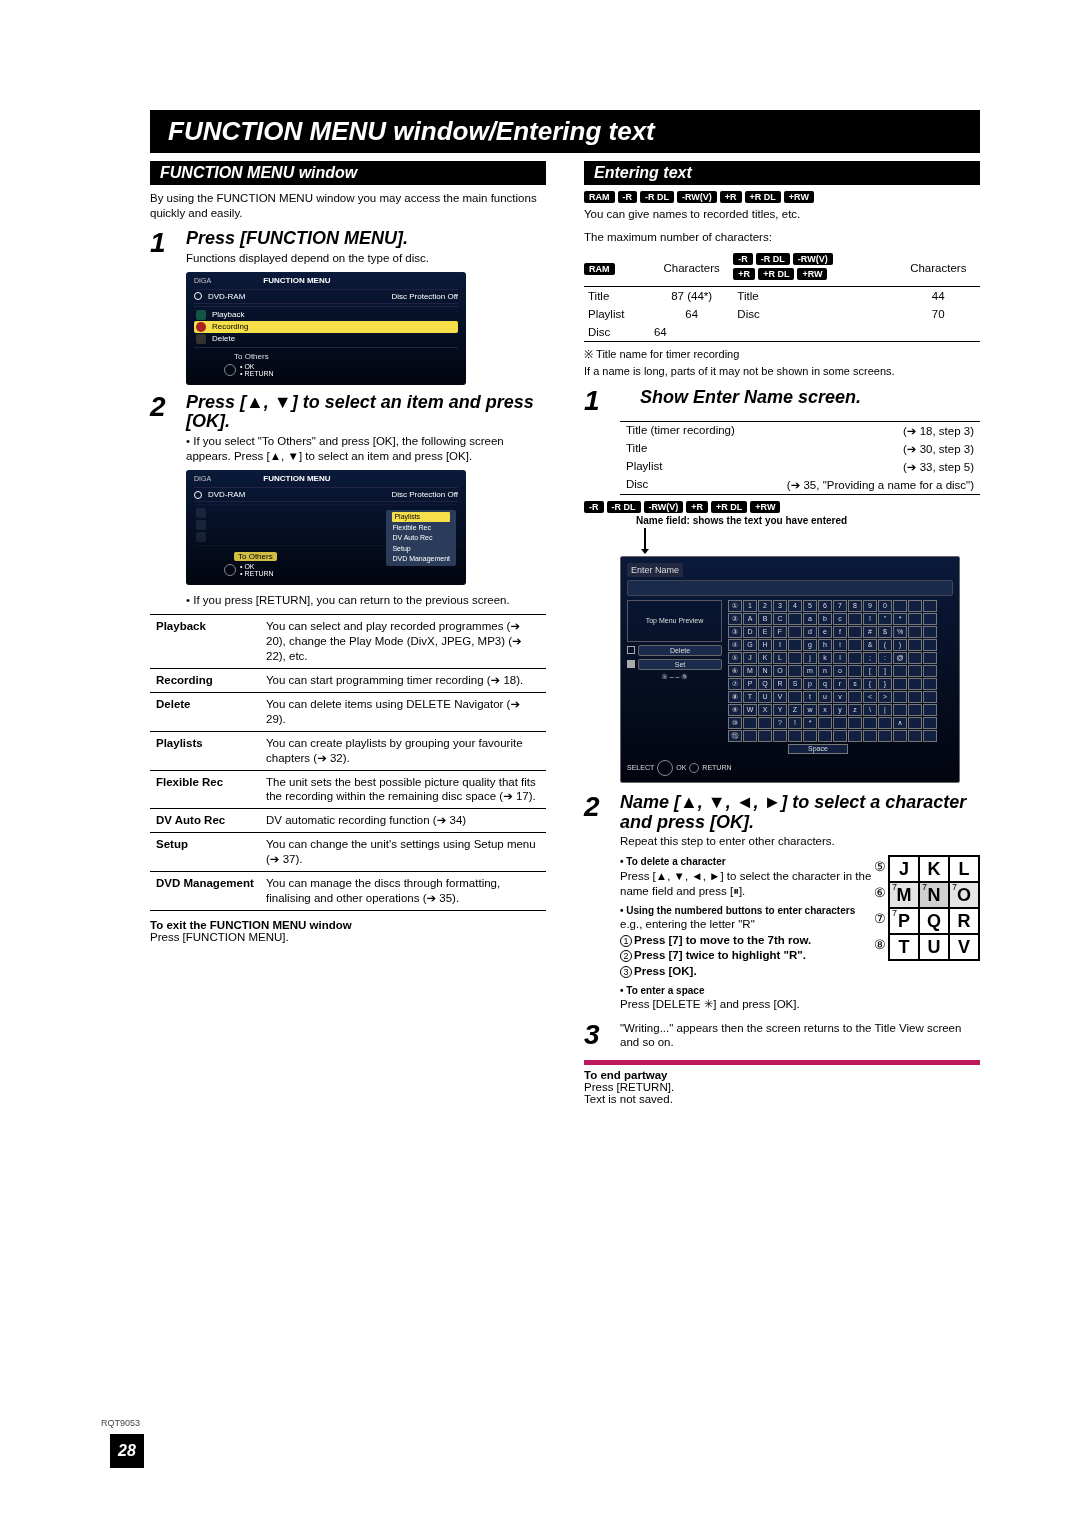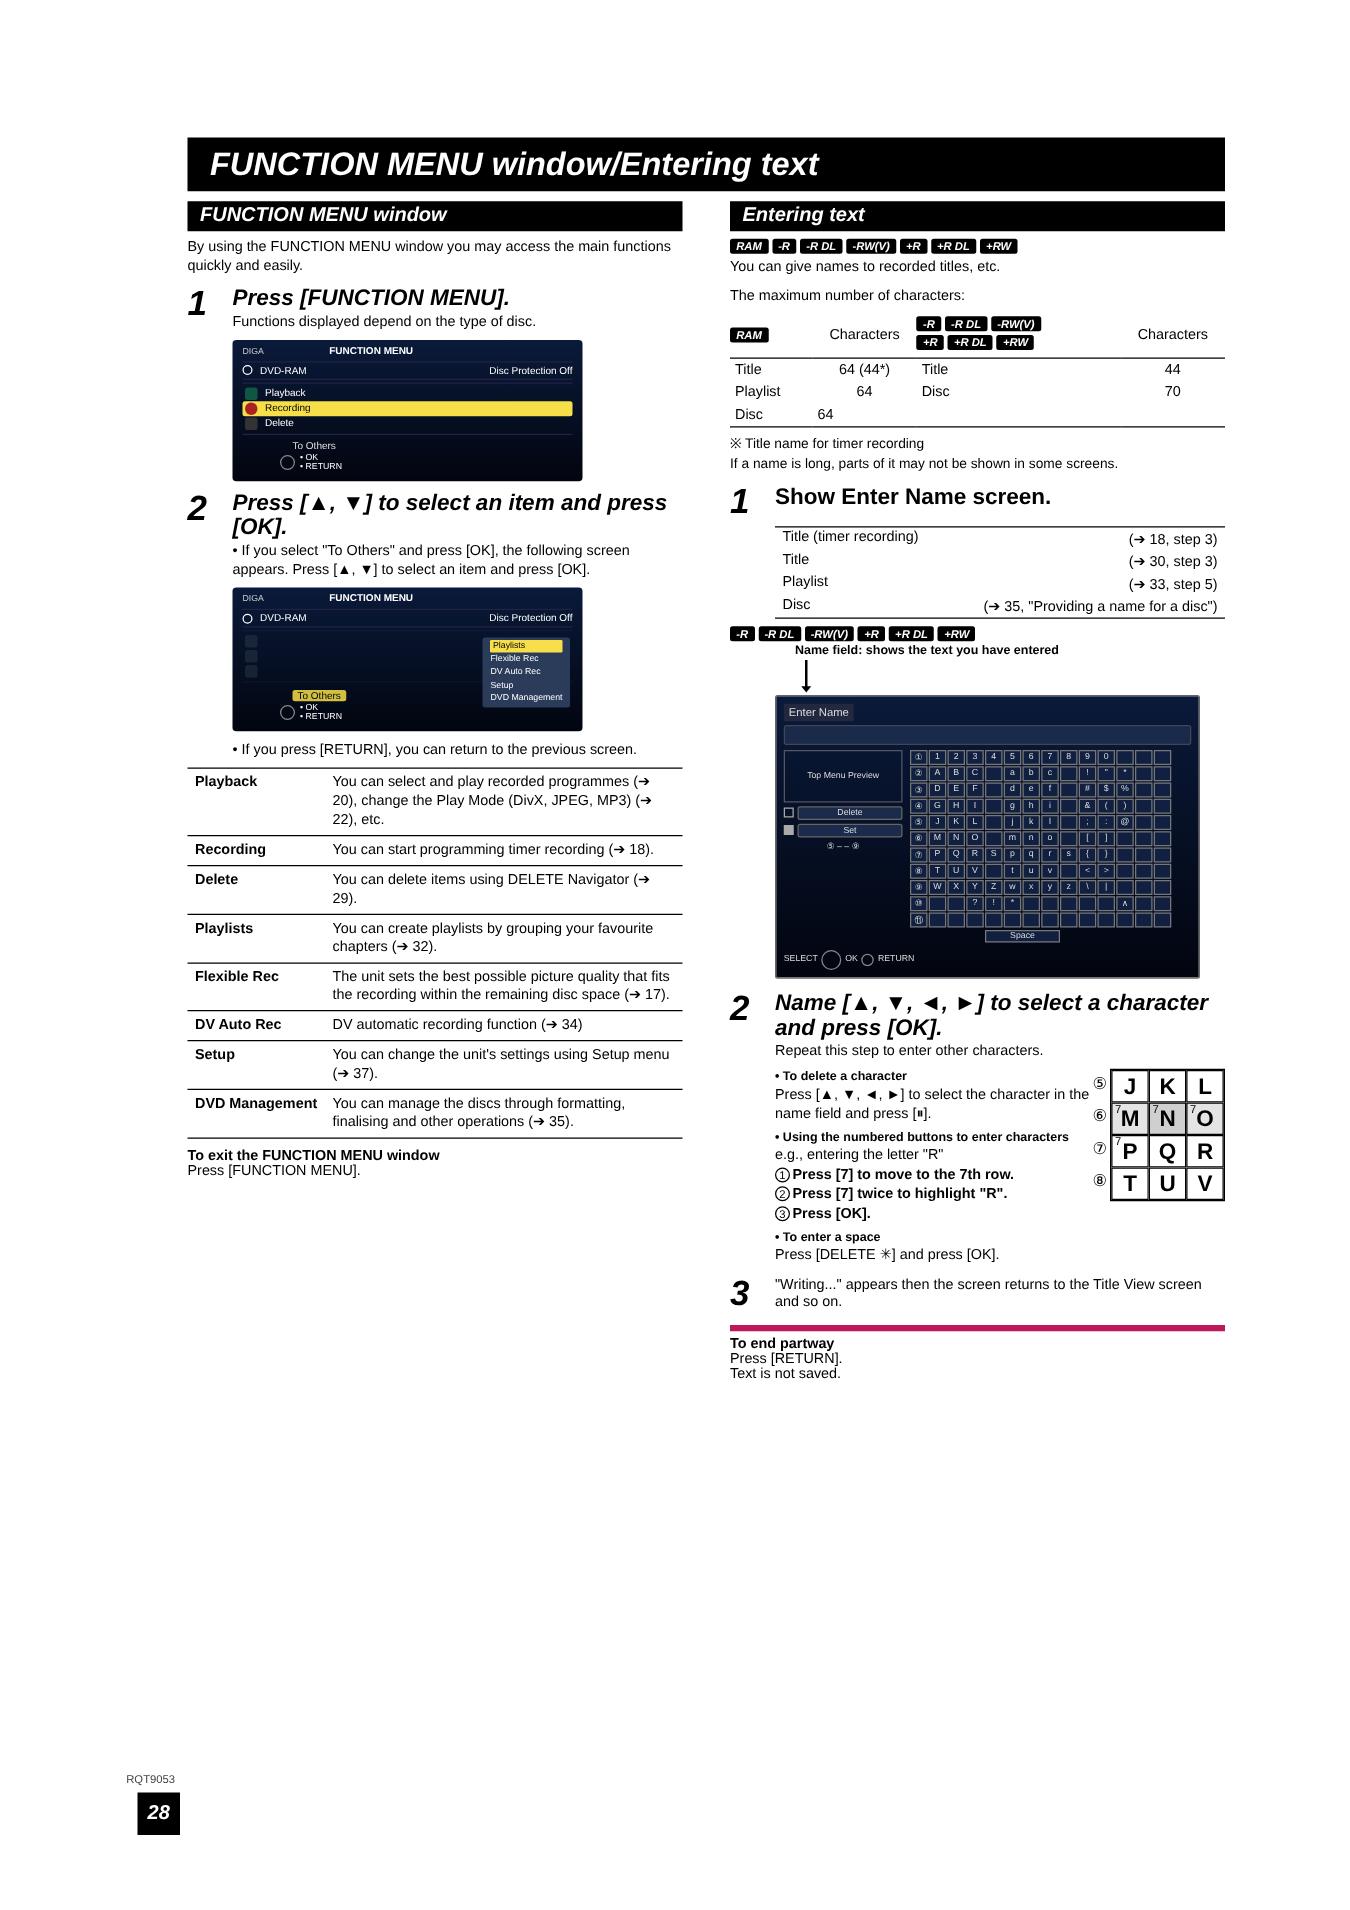--- a/index.html
+++ b/index.html
@@ -105,29 +105,29 @@
   .sub-menu .hl{background:#f7df49;color:#000;padding:0 2px;border-radius:1px;display:block;margin-bottom:1px;}
   .sub-menu .grp{margin-top:2px;}
   .bullet{font-size:11.5px;line-height:1.3;padding-left:36px;margin-bottom:6px;}
   .bullet::before{content:"• ";}
   .ftable{width:100%;border-collapse:collapse;font-size:11.5px;margin-top:4px;}
   .ftable td{border-top:1px solid #000;border-bottom:1px solid #000;padding:4px 6px;vertical-align:top;line-height:1.3;}
   .ftable td:first-child{font-weight:bold;width:110px;}
   .exit-note{font-size:11.5px;margin-top:8px;}
   .exit-note .b{font-weight:bold;}
   .fmt-labels{display:flex;flex-wrap:wrap;gap:3px;margin-bottom:4px;}
-  .fmt{background:#000;color:#fff;font-size:9px;font-weight:bold;padding:1px 5px;border-radius:2px;font-style:italic;}
+  .fmt{background:#000;color:#fff;font-size:9px;font-weight:bold;padding:1px 5px;border-radius:2px;}
   .char-table{width:100%;font-size:11.5px;border-collapse:collapse;margin-top:4px;}
   .char-table th{font-weight:normal;text-align:center;padding-bottom:2px;}
   .char-table .hdr-row th{border-bottom:1px solid #000;}
   .char-table td{padding:3px 4px;text-align:left;}
   .char-table .chcol{text-align:center;}
   .char-table .bdr{border-bottom:1px solid #000;}
   .char-note{font-size:11px;margin-top:4px;}
-  .sub-section-title{font-size:18px;font-weight:bold;}
+  .sub-section-title{font-size:18px;font-weight:bold;font-style:italic;margin-left:20px;}
   .entry-list{border-top:1px solid #000;border-bottom:1px solid #000;margin:4px 0 4px 36px;font-size:11.5px;}
   .entry-list .erow{display:flex;justify-content:space-between;padding:2px 6px;}
   .small-fmt{display:flex;gap:3px;flex-wrap:wrap;margin:6px 0 2px;}
   .tips{font-size:11.5px;line-height:1.3;margin-bottom:6px;}
   .enter-shot{border:1px solid #666;width:340px;min-height:150px;margin:6px 0 10px 36px;background:linear-gradient(#0a1a3a,#02050f);padding:6px;color:#ddd;font-size:8px;border-radius:2px;position:relative;}
   .enter-header{background:#222840;padding:2px 4px;font-size:9px;margin-bottom:3px;display:inline-block;border-radius:1px;}
   .enter-bar{height:16px;background:#1a2a4a;border:1px solid #445;border-radius:2px;margin-bottom:4px;}
   .enter-inner{display:flex;gap:6px;}
   .enter-left{flex:0 0 95px;display:flex;flex-direction:column;gap:3px;font-size:7px;}
   .tmprev{border:1px solid #556;padding:4px 3px;text-align:center;height:42px;display:flex;align-items:center;justify-content:center;}
@@ -332,21 +332,21 @@
           </th>
           <th class="chcol">Characters</th>
         </tr>
         <tr class="hdr-row">
               <th colspan="4" style="padding:0;"></th>
             </tr>
         </tbody>
           <tbody id="char-rows">
             <tr>
               <td>Title</td>
-              <td class="chcol">64 (44*)</td>
+              <td class="chcol">87 (44*)</td>
               <td>Title</td>
               <td class="chcol">44</td>
             </tr>
             <tr>
               <td>Playlist</td>
               <td class="chcol">64</td>
               <td>Disc</td>
               <td class="chcol">70</td>
             </tr>
             <tr>

